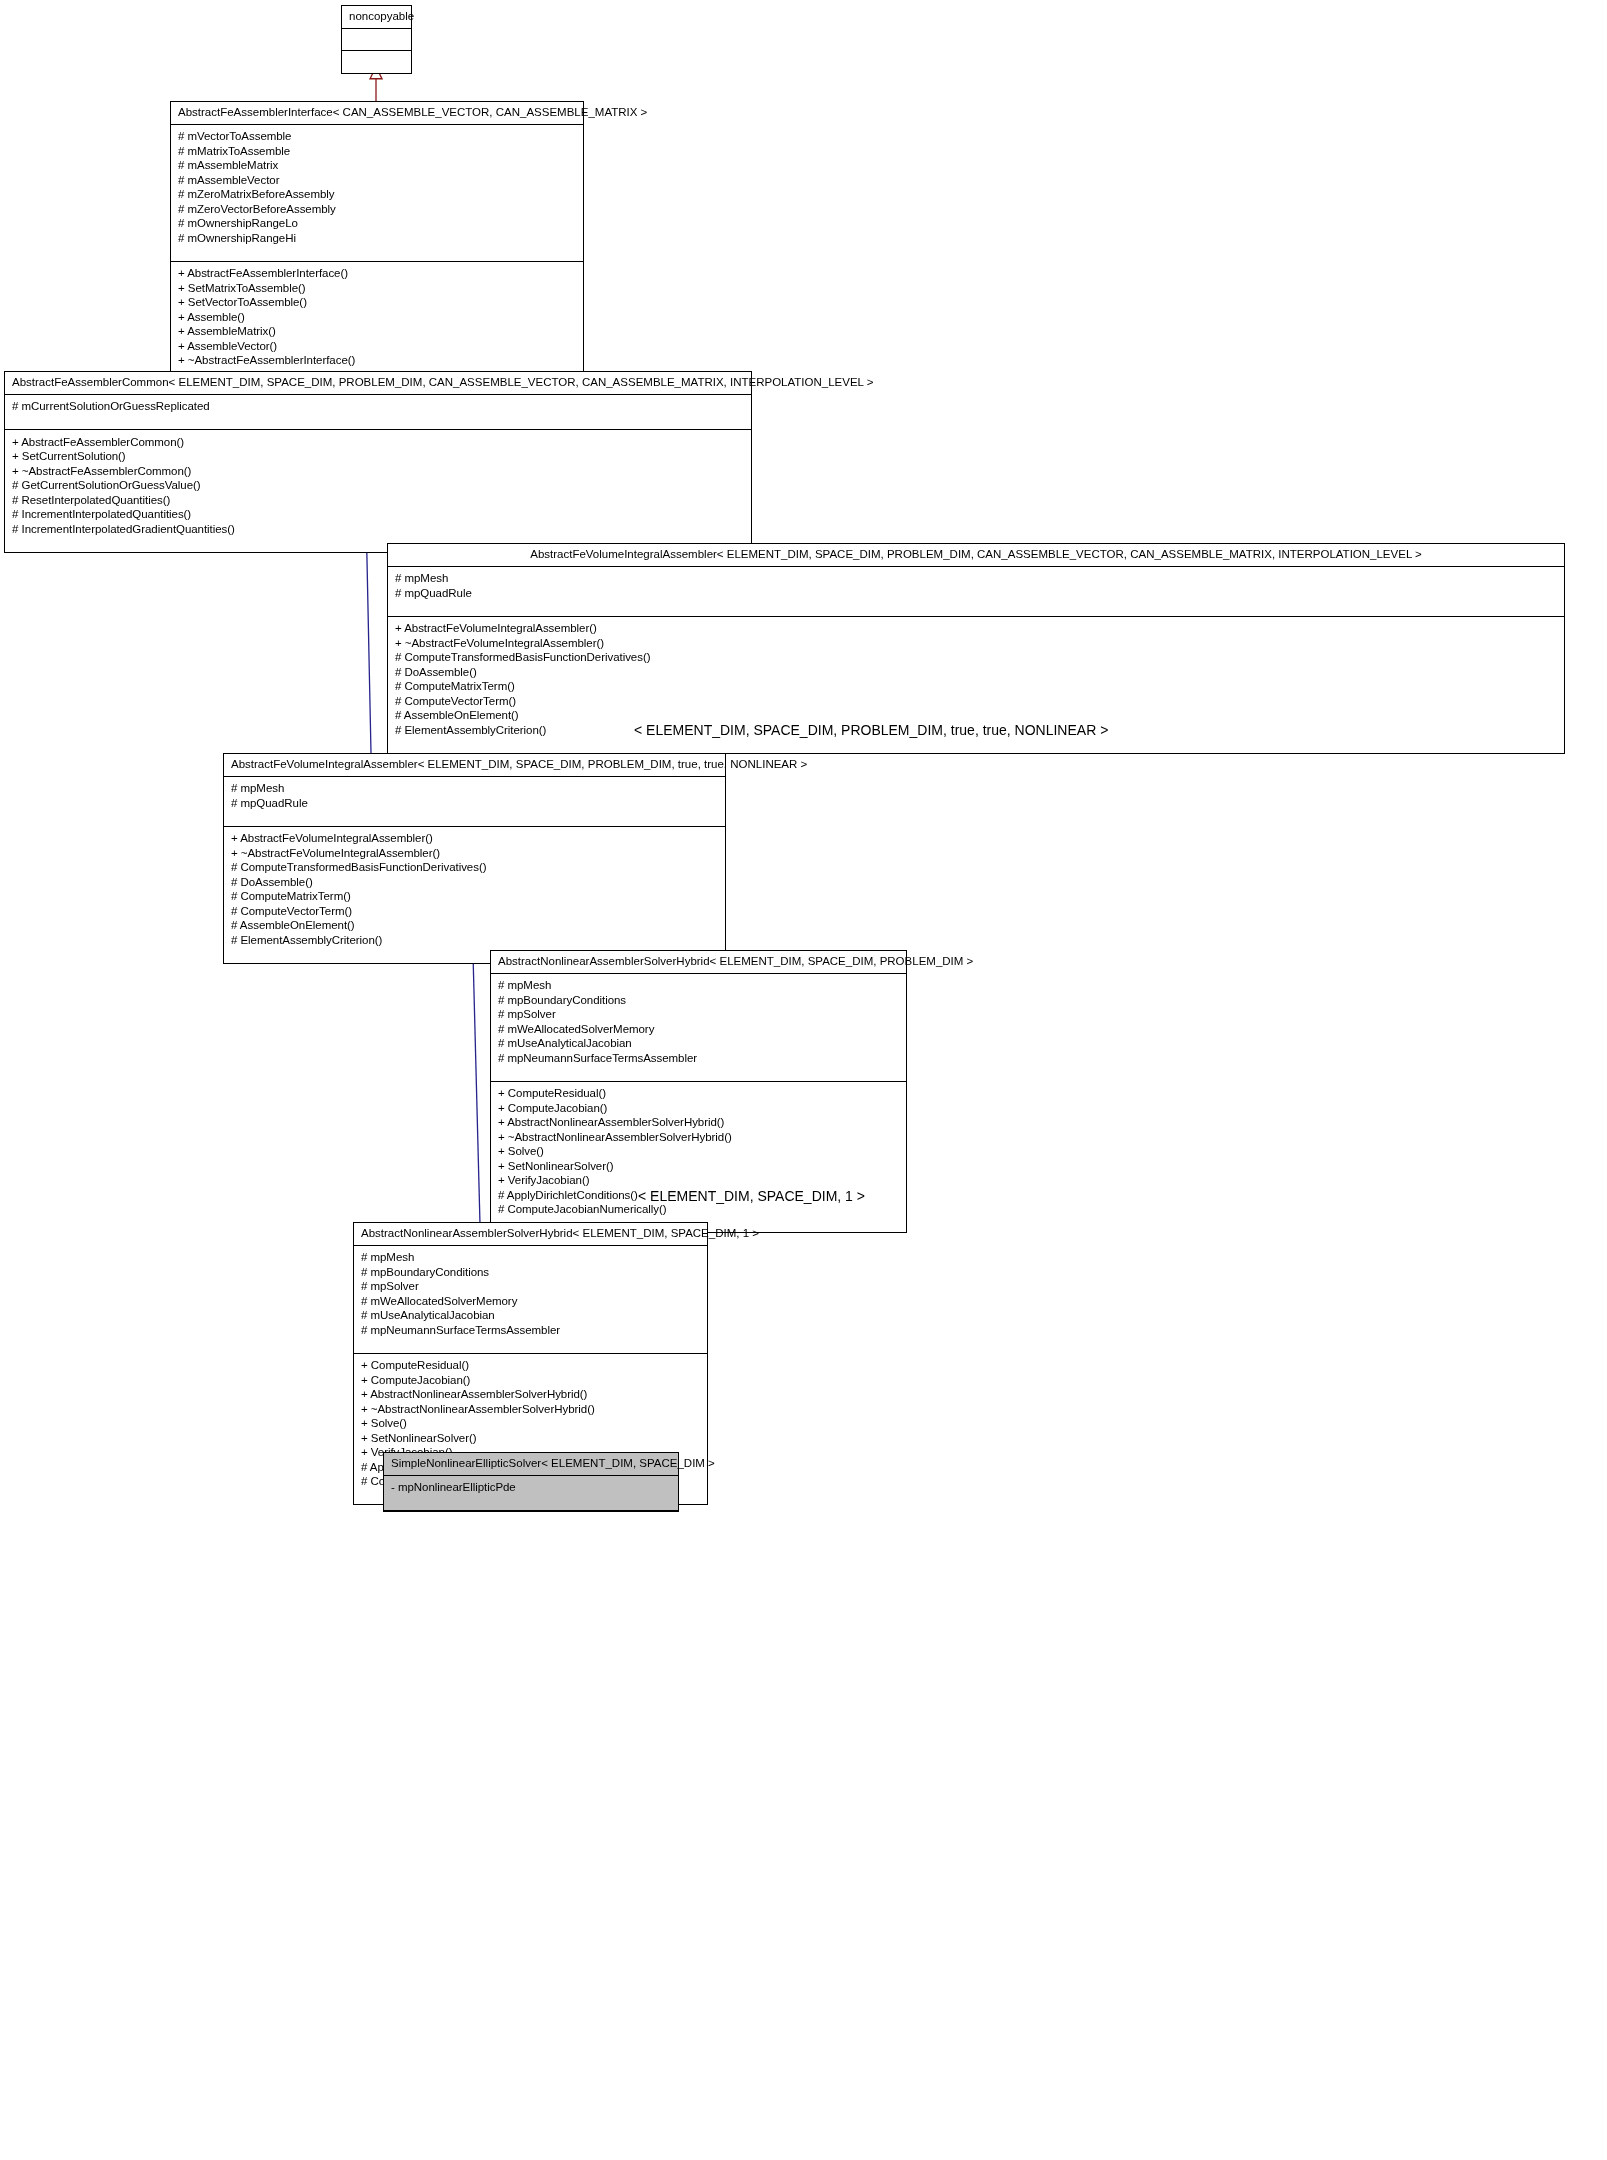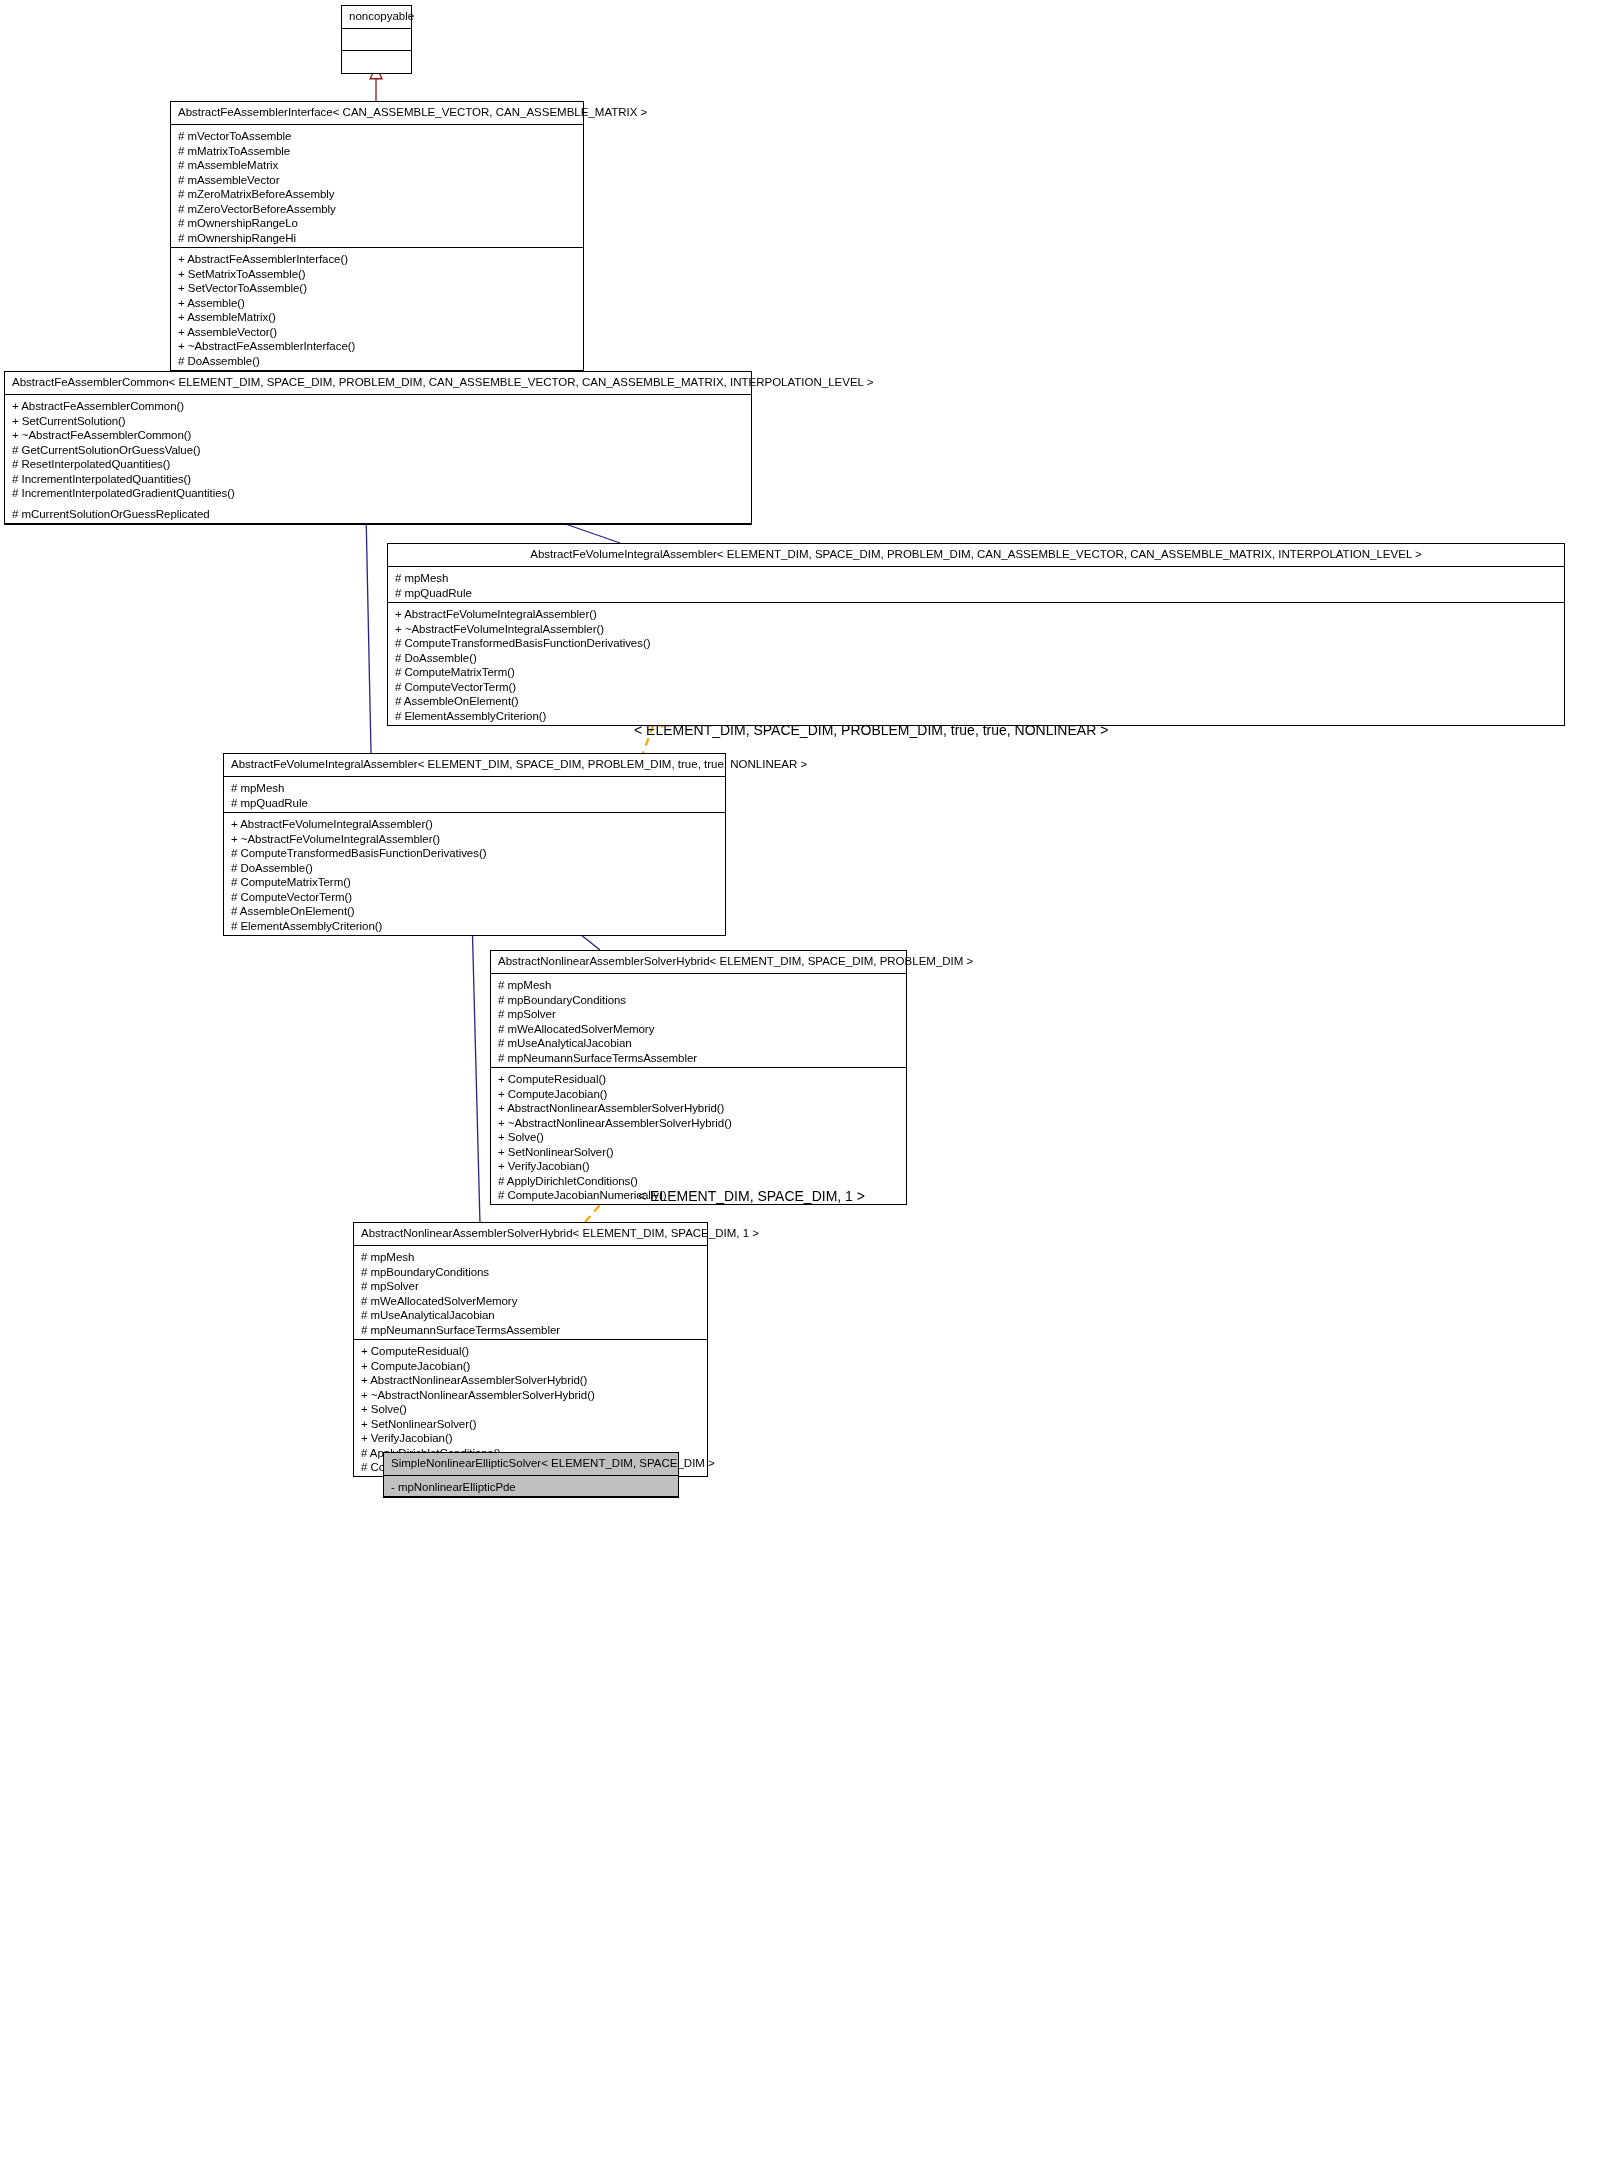--- a/index.html
+++ b/index.html
@@ -40,21 +40,21 @@
   .node .title {
     box-sizing: border-box;
     border-bottom: 1px solid #000000;
     text-align: center;
     padding: 5px 7px 5px 7px;
     white-space: nowrap;
     font-size: 11.5px;
   }
   .node .compartment {
     box-sizing: border-box;
-    padding: 5px 7px 1px 7px;
+    padding: 5px 7px 15px 7px;
     white-space: nowrap;
   }
   .node .compartment.divider {
     border-bottom: 1px solid #000000;
   }
   .node .row {
     white-space: nowrap;
     padding: 1.5px 0;
     font-size: 11.5px;
     letter-spacing: -0.05px;
@@ -133,31 +133,31 @@
       <div class="row">+ Assemble()</div>
       <div class="row">+ AssembleMatrix()</div>
       <div class="row">+ AssembleVector()</div>
       <div class="row">+ ~AbstractFeAssemblerInterface()</div>
       <div class="row"># DoAssemble()</div>
     </div>
   </div>
 
   <div class="node" style="left:4px; top:371px; width:748px;">
     <div class="title">AbstractFeAssemblerCommon&lt; ELEMENT_DIM, SPACE_DIM, PROBLEM_DIM, CAN_ASSEMBLE_VECTOR, CAN_ASSEMBLE_MATRIX, INTERPOLATION_LEVEL &gt;</div>
+    <div class="compartment divider">
+      <div class="row"># mCurrentSolutionOrGuessReplicated</div>
+    </div>
     <div class="compartment">
       <div class="row">+ AbstractFeAssemblerCommon()</div>
       <div class="row">+ SetCurrentSolution()</div>
       <div class="row">+ ~AbstractFeAssemblerCommon()</div>
       <div class="row"># GetCurrentSolutionOrGuessValue()</div>
       <div class="row"># ResetInterpolatedQuantities()</div>
       <div class="row"># IncrementInterpolatedQuantities()</div>
       <div class="row"># IncrementInterpolatedGradientQuantities()</div>
-    </div>
-    <div class="compartment divider">
-      <div class="row"># mCurrentSolutionOrGuessReplicated</div>
     </div>
   </div>
 
   <div class="node" style="left:387px; top:543px; width:1178px;">
     <div class="title">AbstractFeVolumeIntegralAssembler&lt; ELEMENT_DIM, SPACE_DIM, PROBLEM_DIM, CAN_ASSEMBLE_VECTOR, CAN_ASSEMBLE_MATRIX, INTERPOLATION_LEVEL &gt;</div>
     <div class="compartment divider">
       <div class="row"># mpMesh</div>
       <div class="row"># mpQuadRule</div>
     </div>
     <div class="compartment">

